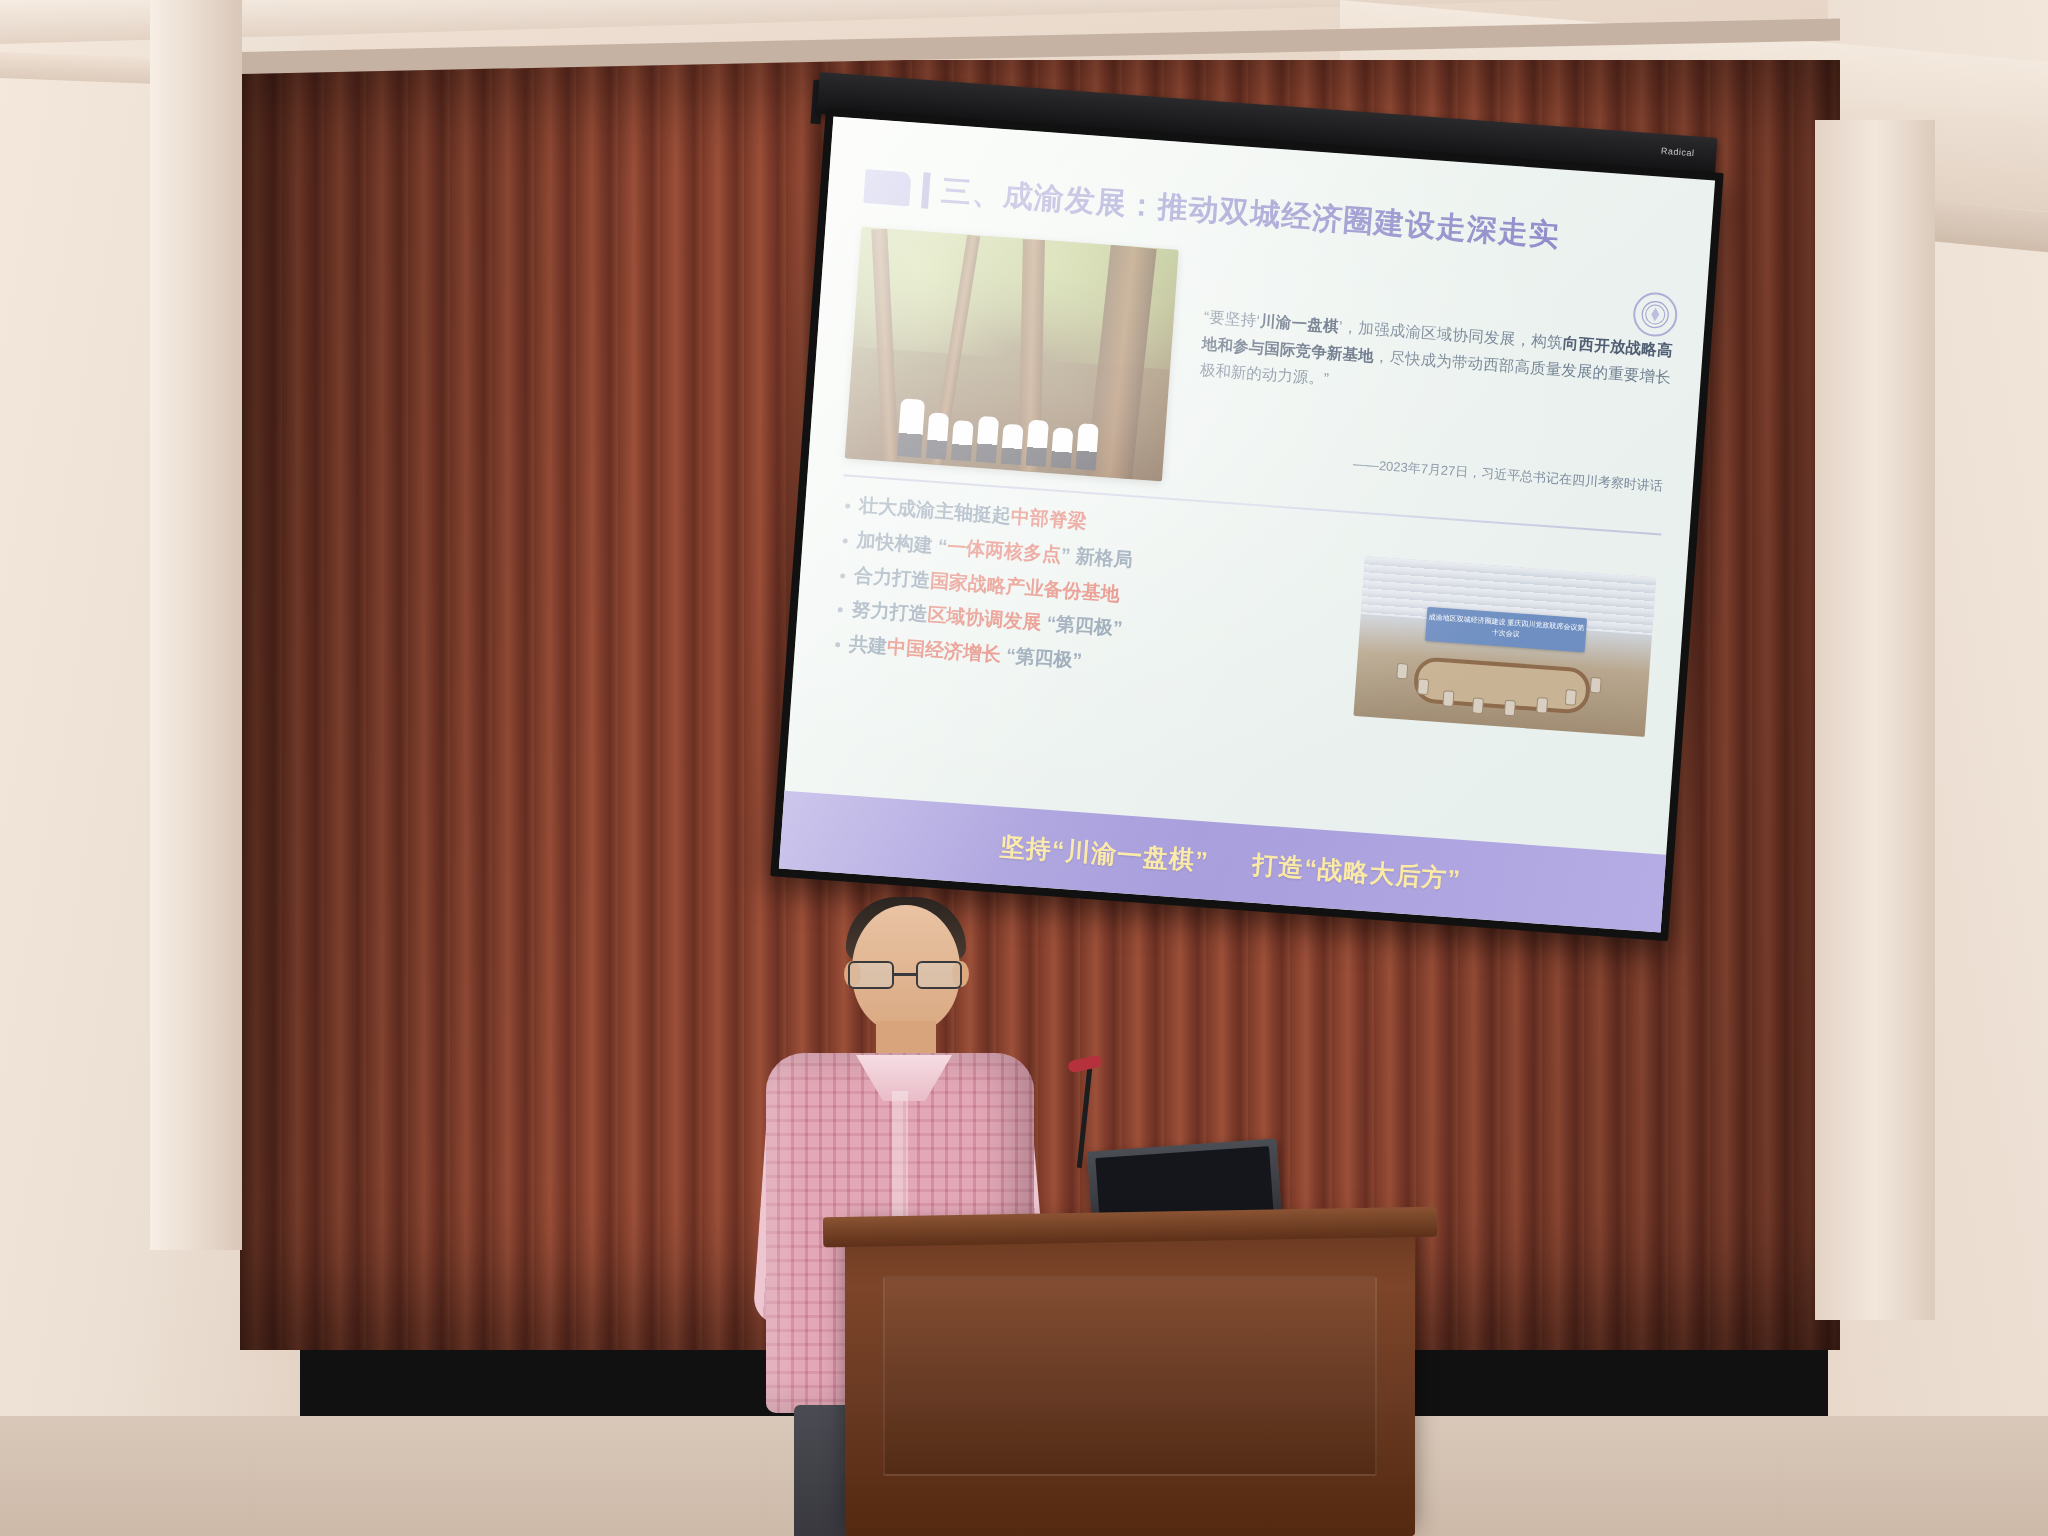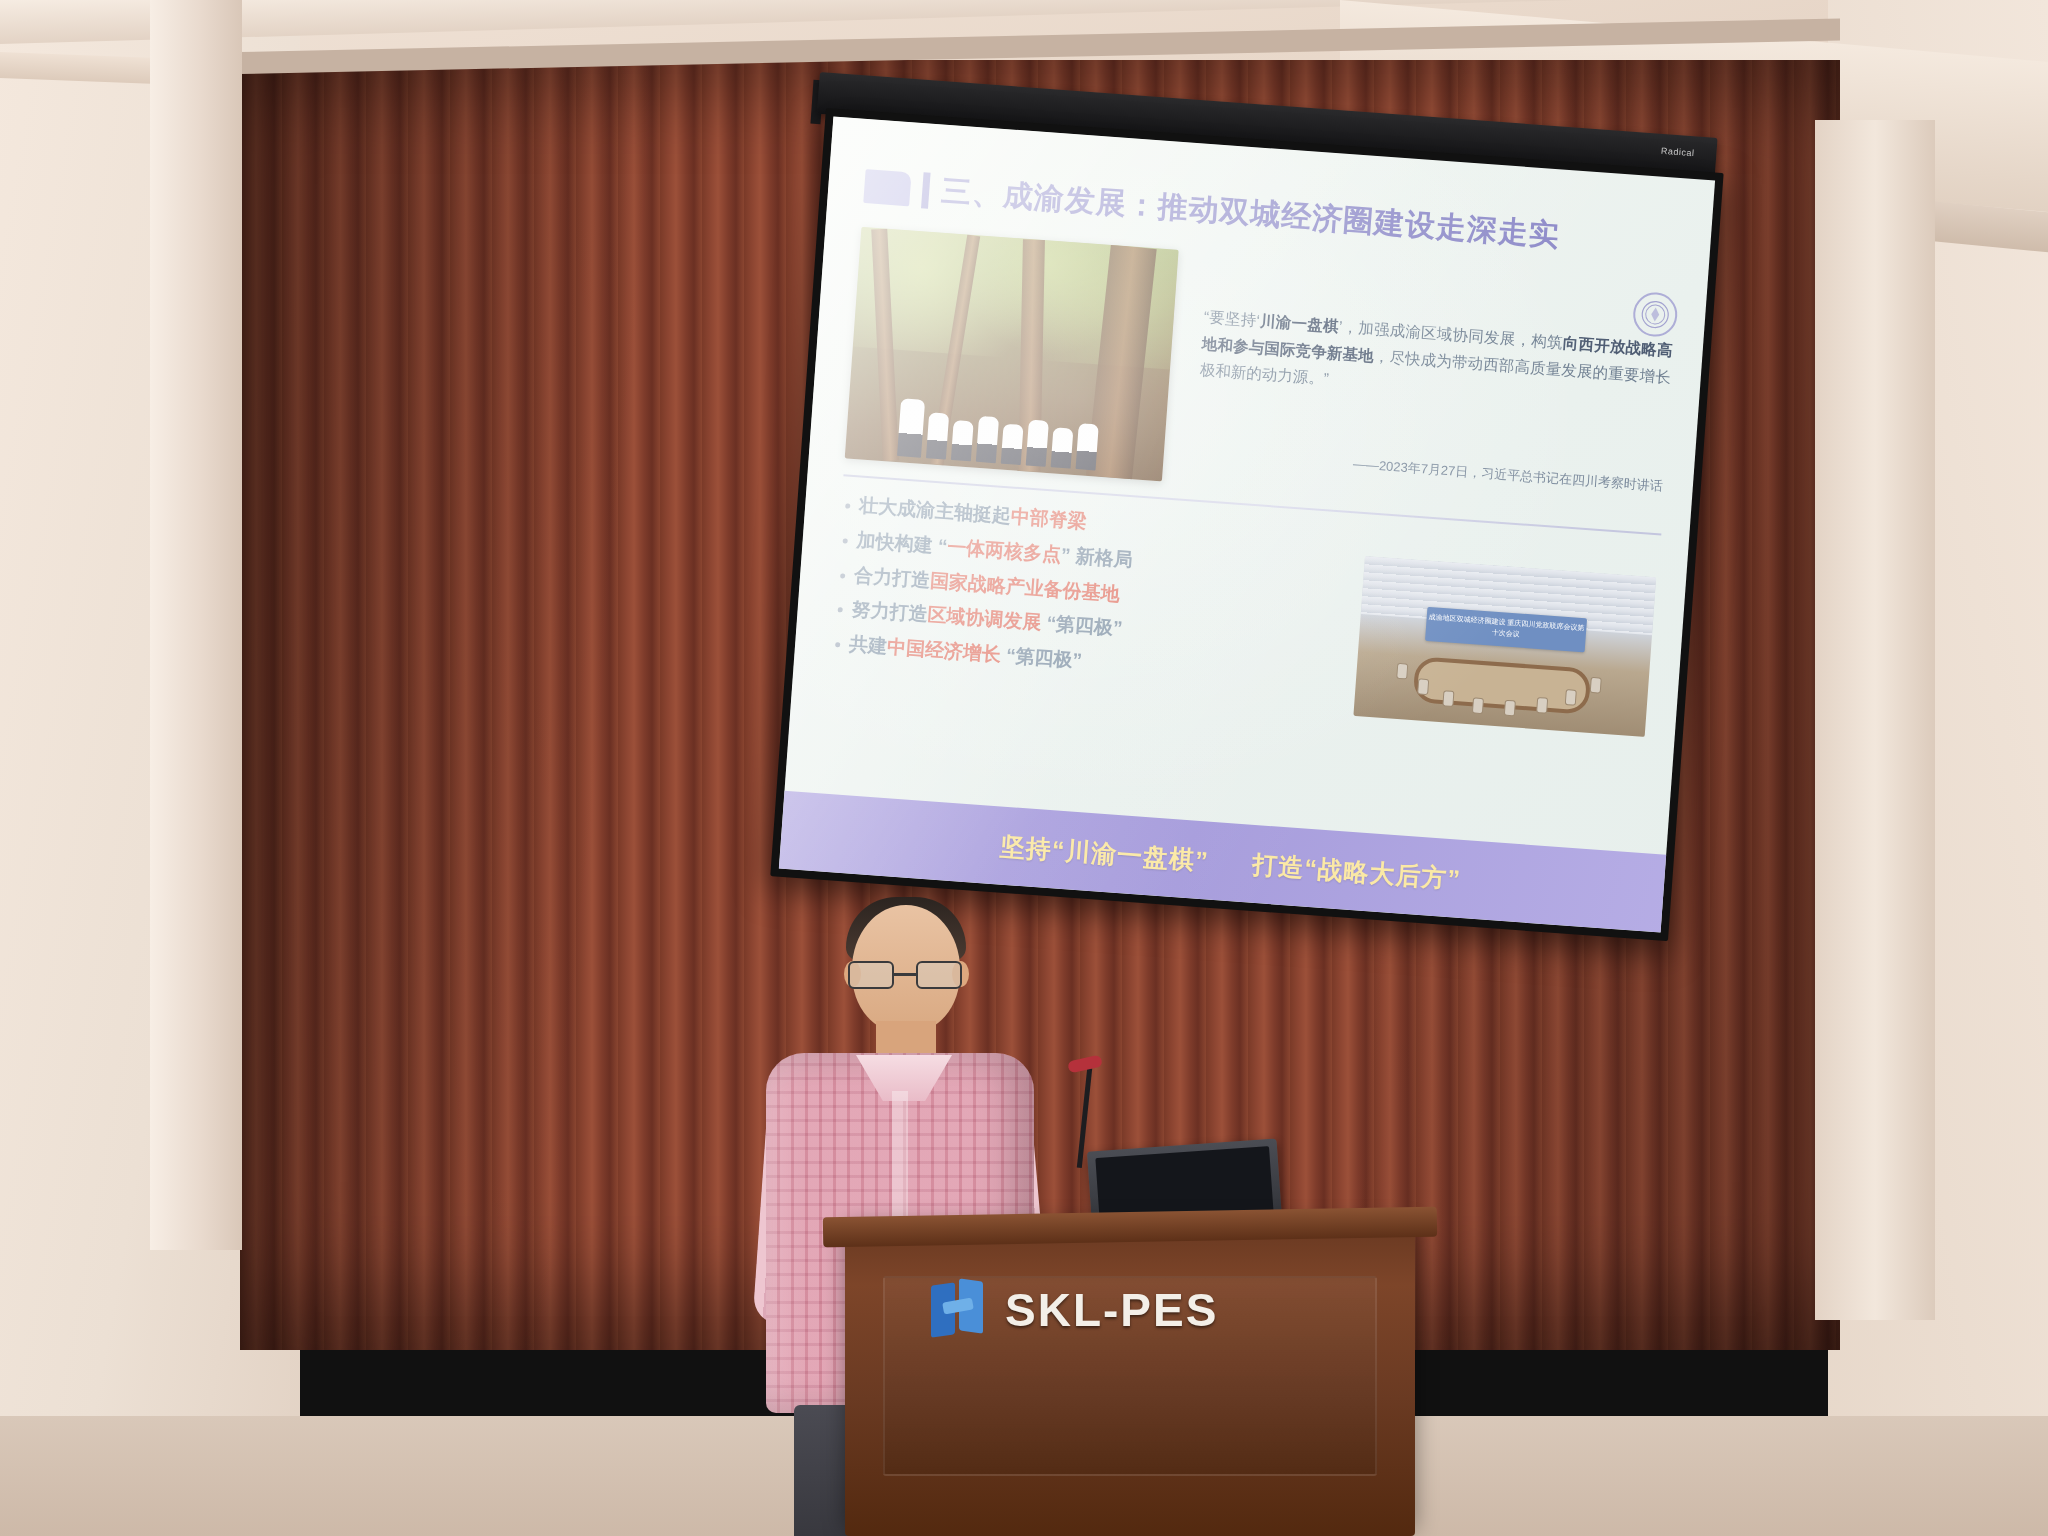--- a/index.html
+++ b/index.html
@@ -317,23 +317,15 @@
   <div class="mic-head"></div>
   <div class="laptop">
       <div class="scr"></div>
     </div>
   <div class="laptop-base"></div>
   <div class="cable"></div>
 
   <div class="podium">
     <div class="podium-top"></div>
     <div class="podium-panel"></div>
-    <div class="podium-logo">
-      <div class="logo-mark">
-        <i class="lm1"></i>
-          <i class="lm2"></i>
-          <i class="lm3"></i>
-      </div>
-      <div class="logo-text">SKL-PES</div>
-    </div>
   </div>
 
 </div>
 
 </body></html>

